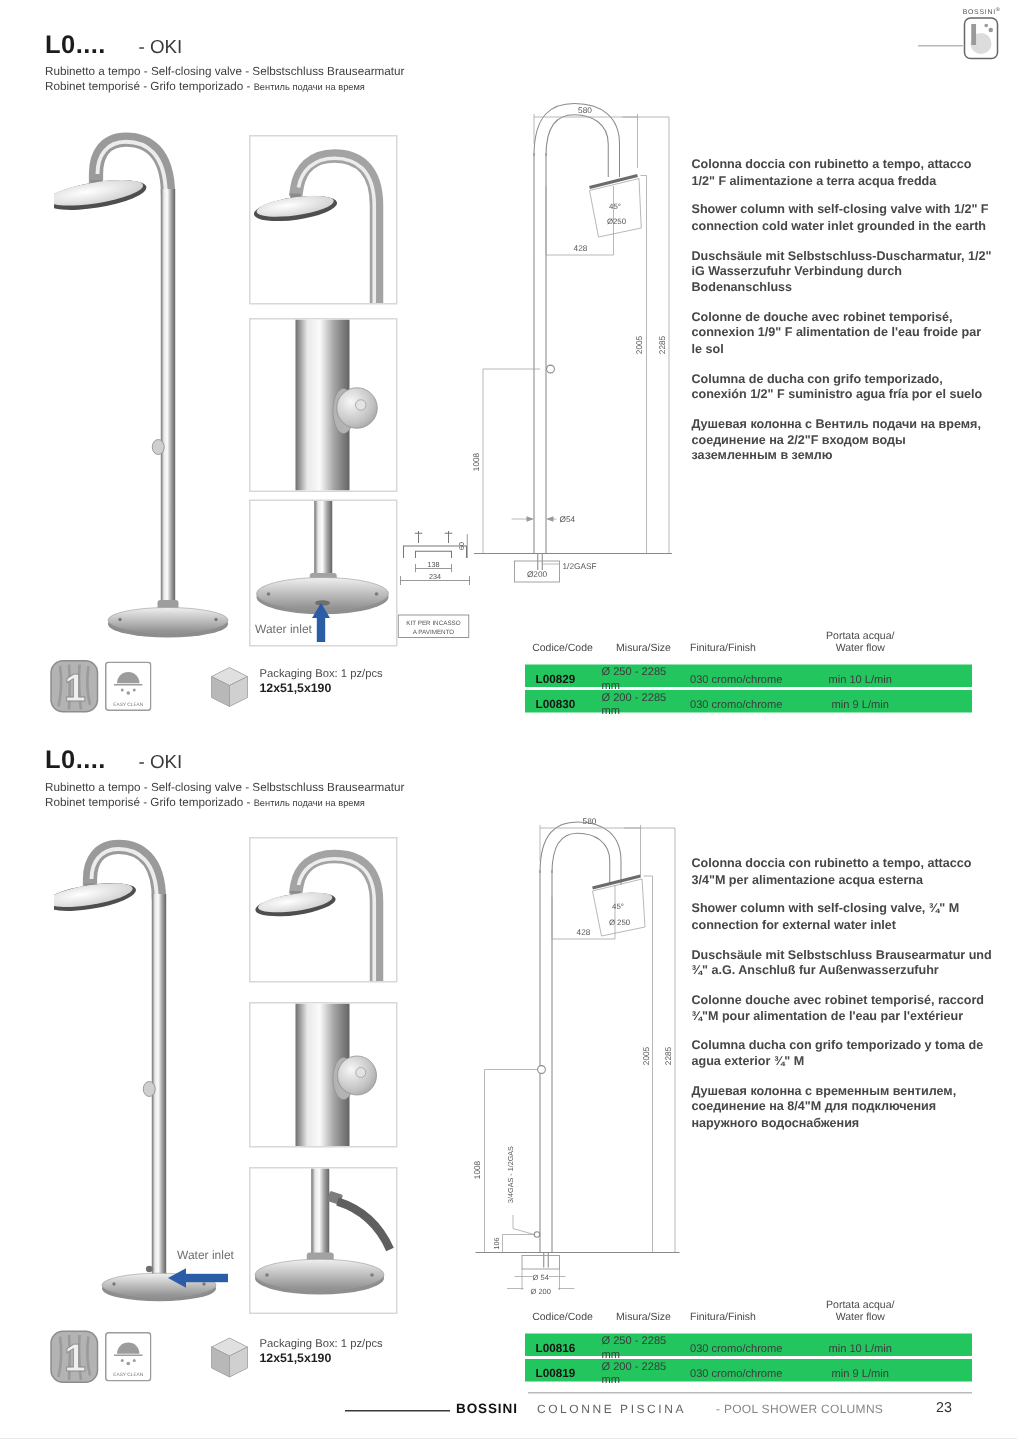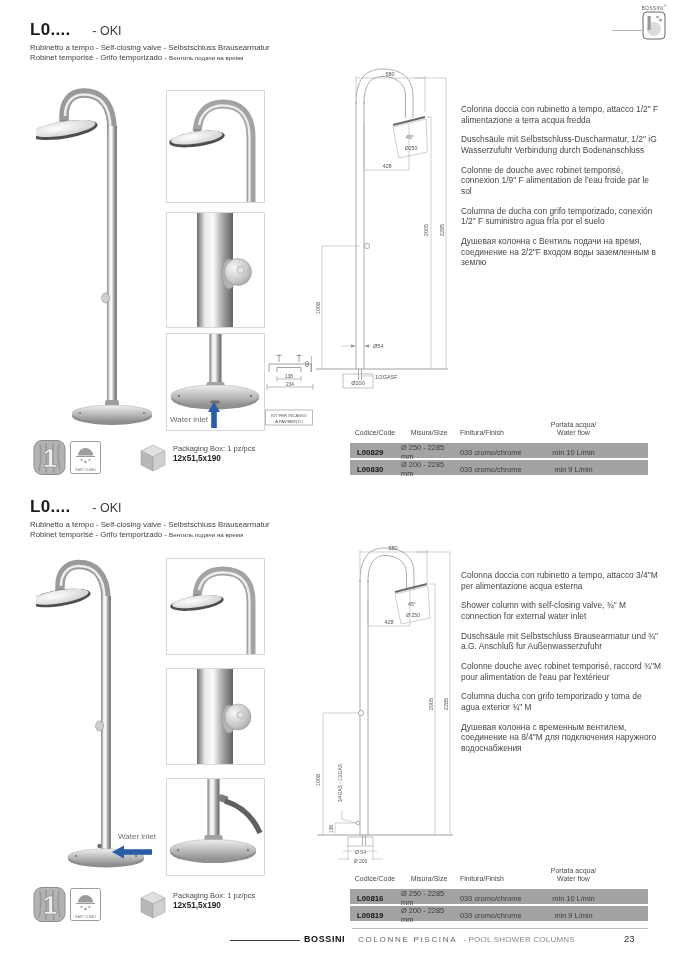--- a/index.html
+++ b/index.html
@@ -4,28 +4,28 @@
 <style>
   html,body{margin:0;padding:0;background:#e9e9e9;font-family:"Liberation Sans",sans-serif;}
   .page{position:relative;width:678px;height:959px;background:#fff;margin:0 auto;box-shadow:0 0 0 1px #d6d6d6;overflow:hidden;color:#3c3c3c;}
   .abs{position:absolute;}
   .sec-title{font-size:17px;color:#1c1c1c;white-space:nowrap;}
   .sec-title .code{font-weight:700;letter-spacing:.3px;}
   .sec-title .name{font-size:12.5px;color:#3a3a3a;font-weight:400;margin-left:17px;}
   .sub{font-size:7.8px;color:#3f3f3f;line-height:1.32;white-space:nowrap;}
   .sub .ru{font-size:6.2px;}
   .desc{width:201px;font-size:8.4px;color:#474747;line-height:1.27;}
-  .desc p{margin:0 0 9px 0;}
+  .desc p{margin:0 0 9px 0;font-weight:bold;}
   .frame{border:1px solid #d8d8d8;background:#fff;box-sizing:border-box;}
   .ptable{width:298px;font-size:7.4px;color:#3c3c3c;}
   .grid{display:grid;grid-template-columns:50px 58px 73px 85px 32px;}
   .thead{align-items:end;padding-bottom:4px;color:#4a4a4a;font-size:7px;line-height:1.15;}
   .thead .hc{text-align:center;}
   .thead .hl{text-align:left;padding-left:2px;}
-  .trow{background:#a3a3a3;height:15px;align-items:center;margin-top:2px;}
+  .trow{background:#22c55e;height:15px;align-items:center;margin-top:2px;}
   .c-code{font-weight:700;color:#141414;padding-left:7px;font-size:7.8px;}
   .c-size{padding-left:1px;}
   .c-finish{padding-left:2px;}
   .c-flow{text-align:center;}
   .pack-label{font-size:7.5px;color:#4a4a4a;line-height:1.3;}
   .pack-size{font-size:8.2px;font-weight:700;color:#1e1e1e;}
   .draw text{font-size:5.5px;fill:#555;}
   .draw .t48{font-size:4.8px;}
   .brandtop{font-size:4.6px;letter-spacing:.5px;color:#555;}
   .f-brand{font-size:9px;font-weight:800;letter-spacing:.6px;color:#111;}
@@ -184,20 +184,21 @@
     <text transform="rotate(-90 115 168)" x="115" y="168" text-anchor="middle">2005</text>
     <text transform="rotate(-90 130.5 168)" x="130.5" y="168" text-anchor="middle">2285</text>
     <text transform="rotate(-90 6.5 246)" x="6.5" y="246" text-anchor="middle">1008</text>
     <text x="60" y="286">Ø54</text>
     <text x="62" y="317">1/2GASF</text>
     <text x="45" y="322.5" text-anchor="middle">Ø200</text>
   </svg>
 
   <div class="abs desc" style="left:461px;top:104px;">
     <p>Colonna doccia con rubinetto a tempo, attacco 1/2" F alimentazione a terra acqua fredda</p>
+    <p>Shower column with self-closing valve with 1/2" F connection cold water inlet grounded in the earth</p>
     <p>Duschsäule mit Selbstschluss-Duscharmatur, 1/2" iG Wasserzufuhr Verbindung durch Bodenanschluss</p>
     <p>Colonne de douche avec robinet temporisé, connexion 1/9" F alimentation de l'eau froide par le sol</p>
     <p>Columna de ducha con grifo temporizado, conexión 1/2" F suministro agua fría por el suelo</p>
     <p>Душевая колонна с Вентиль подачи на время, соединение на 2/2"F входом воды заземленным в землю</p>
   </div>
 
   <div class="abs ptable" style="left:350px;top:421px;">
     <div class="grid thead">
       <div class="hc">Codice/Code</div>
       <div class="hc">Misura/Size</div>
@@ -410,19 +411,19 @@
     </svg>
     <div style="margin-top:5px;">
       <div class="pack-label">Packaging Box: 1 pz/pcs</div>
       <div class="pack-size">12x51,5x190</div>
     </div>
   </div>
 
   <div class="abs rule" style="left:352px;top:928px;width:296px;"></div>
   <div class="abs rule-dark" style="left:230px;top:940px;width:70px;"></div>
   <div class="abs f-brand" style="left:304px;top:934px;">BOSSINI</div>
-  <div class="abs" style="left:358px;top:935px;display:flex;gap:6px;align-items:baseline;">
+  <div class="abs" style="left:358px;top:935px;display:flex;gap:20px;align-items:baseline;">
     <span class="f-series">COLONNE PISCINA</span>
     <span class="f-series-en">- POOL SHOWER COLUMNS</span>
   </div>
   <div class="abs f-page" style="left:613px;top:933px;margin-left:11px;">23</div>
 
 </div>
 
 </body></html>

